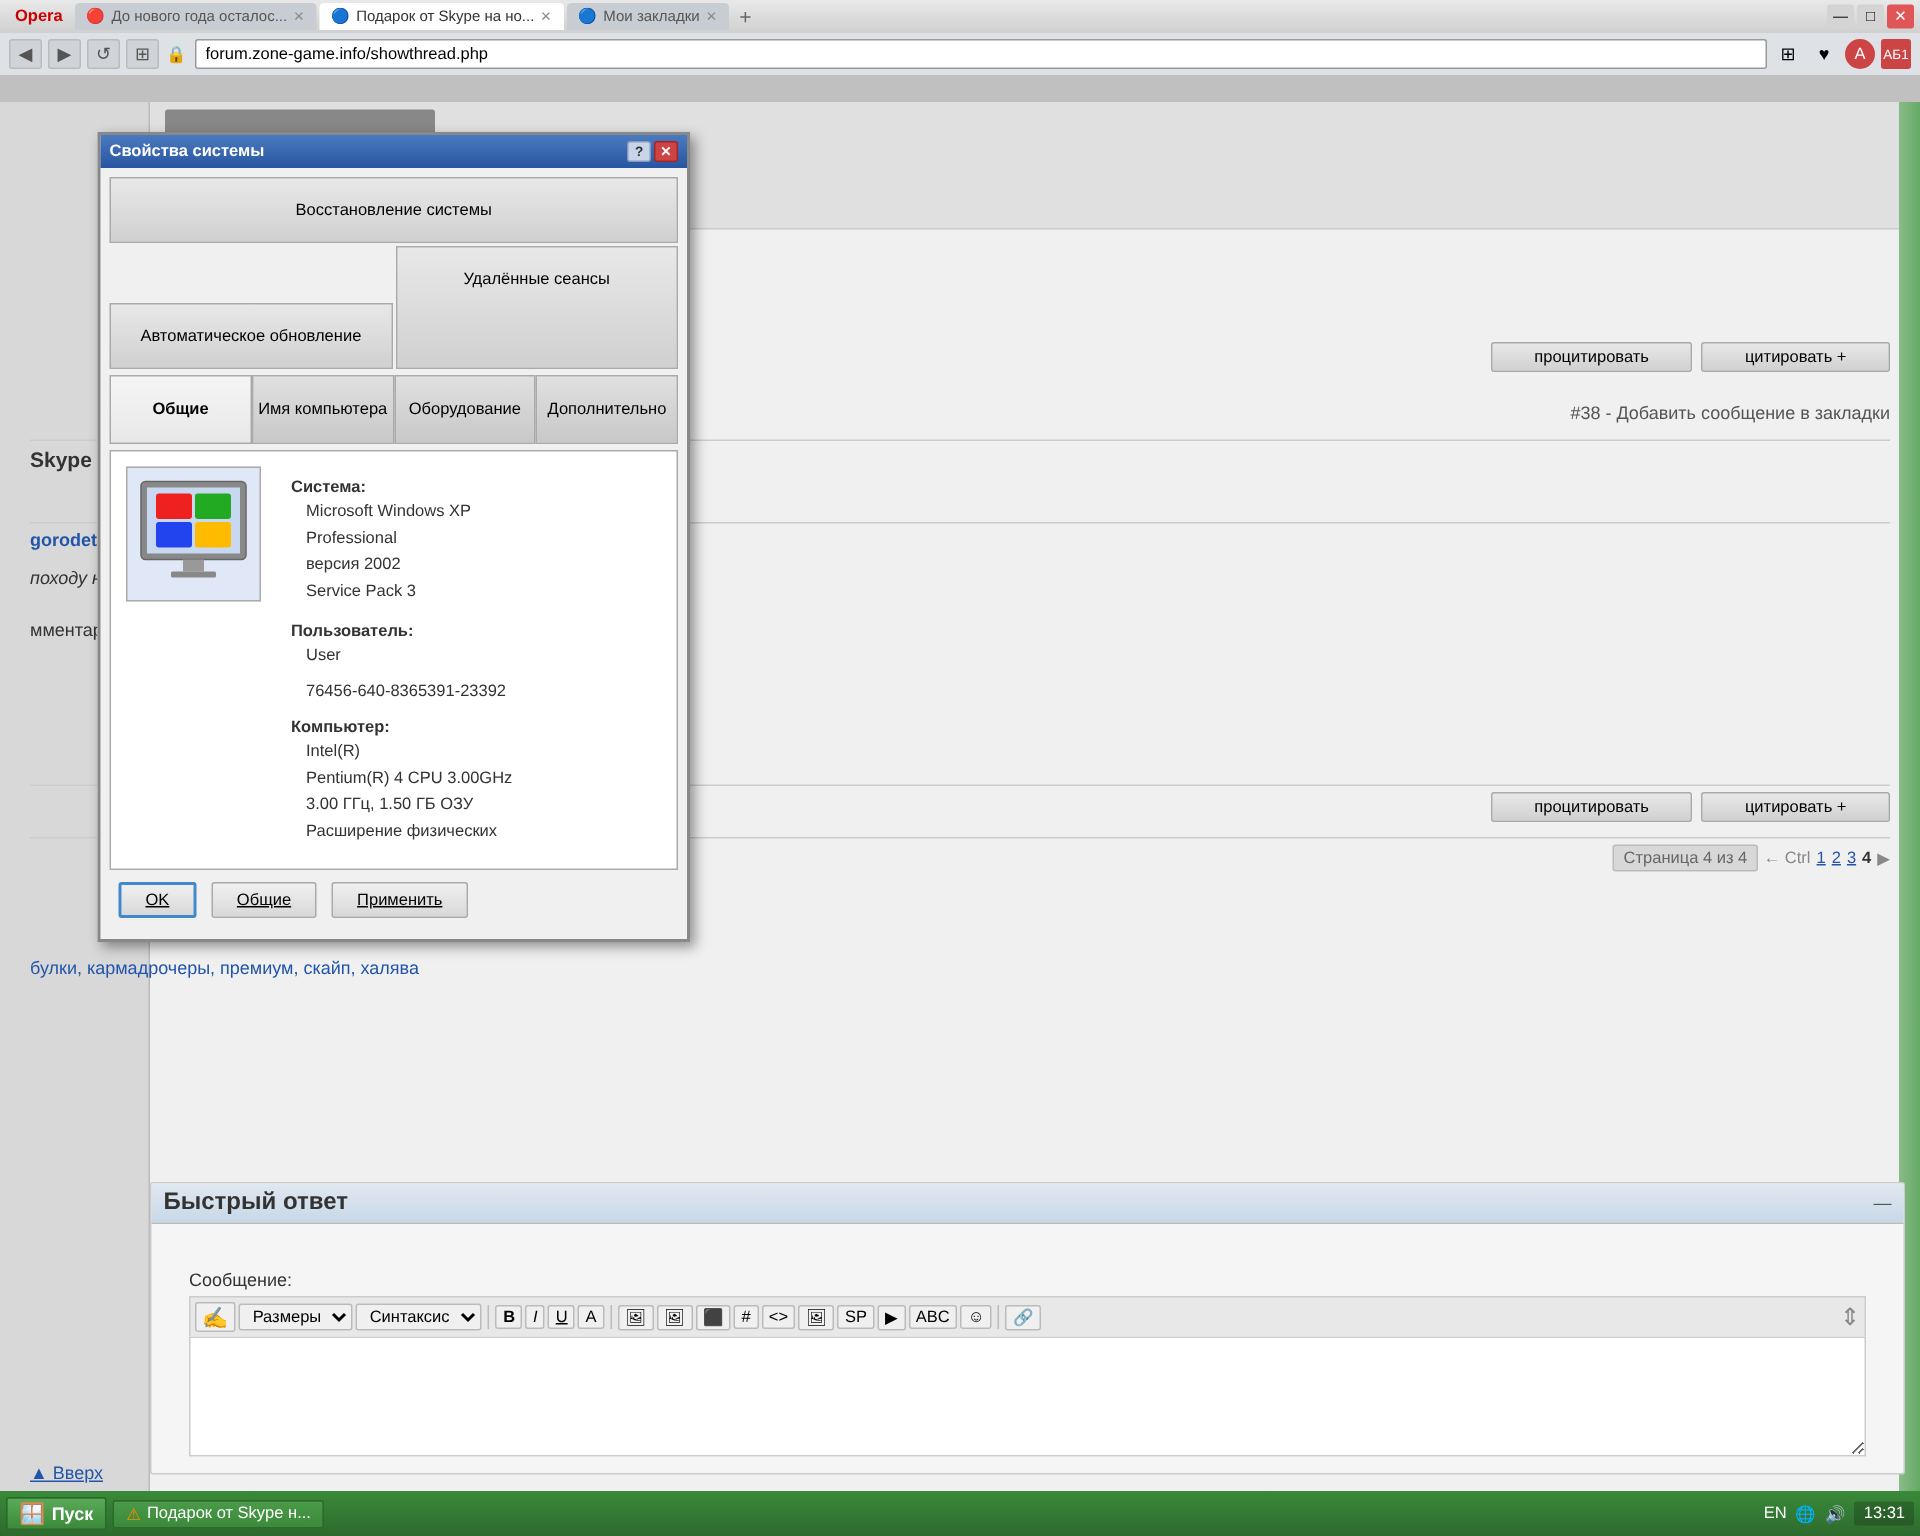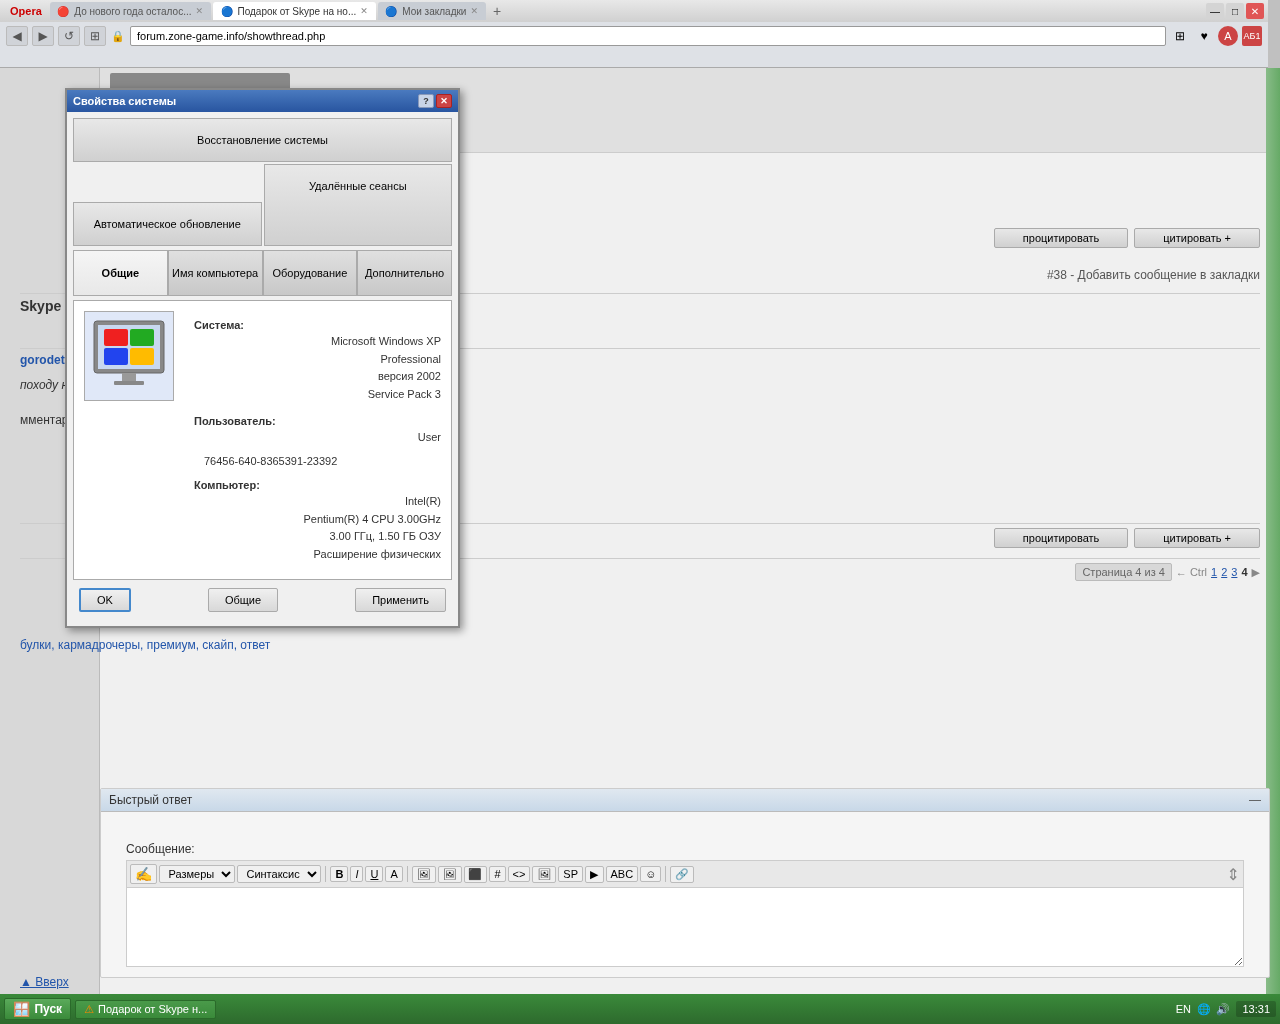--- a/index.html
+++ b/index.html
@@ -1,19 +1,19 @@
 <!DOCTYPE html>
 <html><head>
   <meta charset="utf-8">
   <style>
     * { margin: 0; padding: 0; box-sizing: border-box; }
     body { font-family: 'Tahoma', Arial, sans-serif; font-size: 11px; background: #c0c0c0; width: 1280px; height: 1024px; overflow: hidden; position: relative; }
 
     
-    .browser-chrome { position: absolute; top: 0; left: 0; right: 12px; height: 68px; background: #dee1e6; border-bottom: 1px solid #aaa; }
+    .browser-chrome { position: absolute; top: 0; left: 0; right: 0; height: 50px; background: #dee1e6; border-bottom: 1px solid #aaa; }
     .title-bar { height: 22px; background: linear-gradient(to bottom, #e8e8e8, #d0d0d0); display: flex; align-items: center; padding: 0 4px; gap: 2px; }
     .opera-logo { font-size: 11px; color: #cc0000; font-weight: bold; padding: 0 6px; }
     .tab { height: 18px; display: flex; align-items: center; padding: 0 8px; border-radius: 3px 3px 0 0; font-size: 10px; gap: 4px; max-width: 180px; overflow: hidden; white-space: nowrap; text-overflow: ellipsis; }
     .tab.active { background: #ffffff; color: #333; }
     .tab.inactive { background: #c8cdd4; color: #555; }
     .tab-close { font-size: 9px; color: #888; cursor: pointer; }
     .tab-add { width: 18px; height: 18px; display: flex; align-items: center; justify-content: center; font-size: 14px; color: #666; }
     .win-controls { margin-left: auto; display: flex; gap: 2px; }
     .win-btn { width: 18px; height: 16px; display: flex; align-items: center; justify-content: center; font-size: 10px; border-radius: 2px; cursor: pointer; }
     .win-btn.minimize { background: #d4d4d4; }
@@ -48,21 +48,21 @@
     .page-info { font-size: 11px; color: #666; background: #d8d8d8; border: 1px solid #bbb; padding: 2px 6px; border-radius: 2px; }
     .page-num { font-size: 11px; color: #2255aa; text-decoration: underline; cursor: pointer; }
     .page-num.current { color: #333; font-weight: bold; text-decoration: none; }
     .page-arrow { color: #888; font-size: 11px; }
 
     .tags-line { position: absolute; top: 570px; left: 20px; font-size: 12px; color: #2255aa; }
 
     
     .quick-reply { position: absolute; top: 720px; left: 100px; right: 10px; background: #f5f5f5; border: 1px solid #ccc; border-radius: 2px; }
     .quick-reply-header { background: linear-gradient(to bottom, #e0e8f0, #c8d8e8); padding: 4px 8px; display: flex; justify-content: space-between; align-items: center; border-bottom: 1px solid #bbb; }
-    .quick-reply-title { font-size: 12px; font-weight: normal; color: #333; }
+    .quick-reply-title { font-size: 16px; font-weight: bold; color: #333; }
     .collapse-btn { font-size: 12px; color: #555; cursor: pointer; }
     .quick-reply-body { padding: 8px 25px; margin-top: 22px; }
     .message-label { font-size: 12px; color: #333; margin-bottom: 4px; }
     .toolbar { display: flex; align-items: center; gap: 2px; padding: 3px; background: #e8e8e8; border: 1px solid #ccc; border-bottom: none; }
     .tb-btn { padding: 1px 4px; font-size: 11px; cursor: pointer; background: #f0f0f0; border: 1px solid #bbb; border-radius: 2px; }
     .tb-btn.bold { font-weight: bold; }
     .tb-btn.italic { font-style: italic; }
     .tb-separator { width: 1px; height: 16px; background: #bbb; margin: 0 2px; }
     .message-area { width: 100%; height: 80px; border: 1px solid #ccc; padding: 4px; font-size: 12px; resize: vertical; background: white; }
     .green-scrollbar { position: absolute; top: 0; right: 0; width: 14px; bottom: 0; background: linear-gradient(to right, #88bb88, #66aa66); }
@@ -88,23 +88,23 @@
     .dialog-tab-wide { flex: 1; background: linear-gradient(to bottom, #e8e8e8, #d0d0d0); border: 1px solid #aaa; text-align: center; padding: 15px; font-size: 11px; cursor: pointer; }
     .dialog-tab-group { display: flex; gap: 0; margin-bottom: 4px; }
     .dialog-tab { flex: 1; background: linear-gradient(to bottom, #e0e0e0, #c8c8c8); border: 1px solid #aaa; text-align: center; padding: 16px 2px; font-size: 11px; cursor: pointer; }
     .dialog-tab.active { background: linear-gradient(to bottom, #f5f5f5, #e8e8e8); font-weight: bold; z-index: 1; }
 
     .dialog-content { background: white; border: 1px solid #aaa; padding: 10px; min-height: 280px; position: relative; }
     .system-icon { width: 90px; height: 90px; background: #e0e8f8; border: 1px solid #aaa; display: flex; align-items: center; justify-content: center; position: absolute; left: 10px; top: 10px; overflow: hidden; }
 
     .system-info { margin-left: 110px; font-size: 11px; color: #333; }
     .system-info .section-label { font-weight: bold; margin-top: 8px; margin-bottom: 2px; }
-    .system-info .indent { margin-left: 10px; line-height: 1.6; text-align: right; }
-
-    .dialog-footer { display: flex; justify-content: space-between; gap: 24px; padding: 8px 6px; }
+    .system-info .indent { margin-left: 10px; line-height: 1.6; }
+
+    .dialog-footer { display: flex; justify-content: flex-start; gap: 10px; padding: 8px 6px; text-decoration: underline; }
     .dialog-btn { padding: 4px 16px; background: linear-gradient(to bottom, #f0f0f0, #d8d8d8); border: 1px solid #aaa; border-radius: 2px; cursor: pointer; font-size: 11px; }
     .dialog-btn.default { border: 2px solid #4488cc; }
 
     
     .left-sidebar { position: absolute; top: 0; left: 0; width: 100px; bottom: 30px; background: #d8d8d8; border-right: 1px solid #bbb; }
 
     
     .up-link { position: absolute; bottom: 35px; left: 20px; color: #2255aa; font-size: 12px; text-decoration: underline; cursor: pointer; }
 
     
@@ -210,21 +210,21 @@
     <span class="page-info">Страница 4 из 4</span>
     <span class="page-arrow">← Ctrl</span>
     <span class="page-num">1</span>
     <span class="page-num">2</span>
     <span class="page-num">3</span>
     <span class="page-num current">4</span>
     <span class="page-arrow">▶</span>
   </div>
 
   <div class="tags-line">
-    <span>булки, кармадрочеры, премиум, скайп, ответ</span>
+    <span>булки, кармадрочеры, премиум, скайп, халява</span>
   </div>
 
   <div class="up-link">▲ Вверх</div>
 
   <div class="quick-reply">
     <div class="quick-reply-header">
       <span class="quick-reply-title">Быстрый ответ</span>
       <span class="collapse-btn">—</span>
     </div>
     <div class="quick-reply-body">

